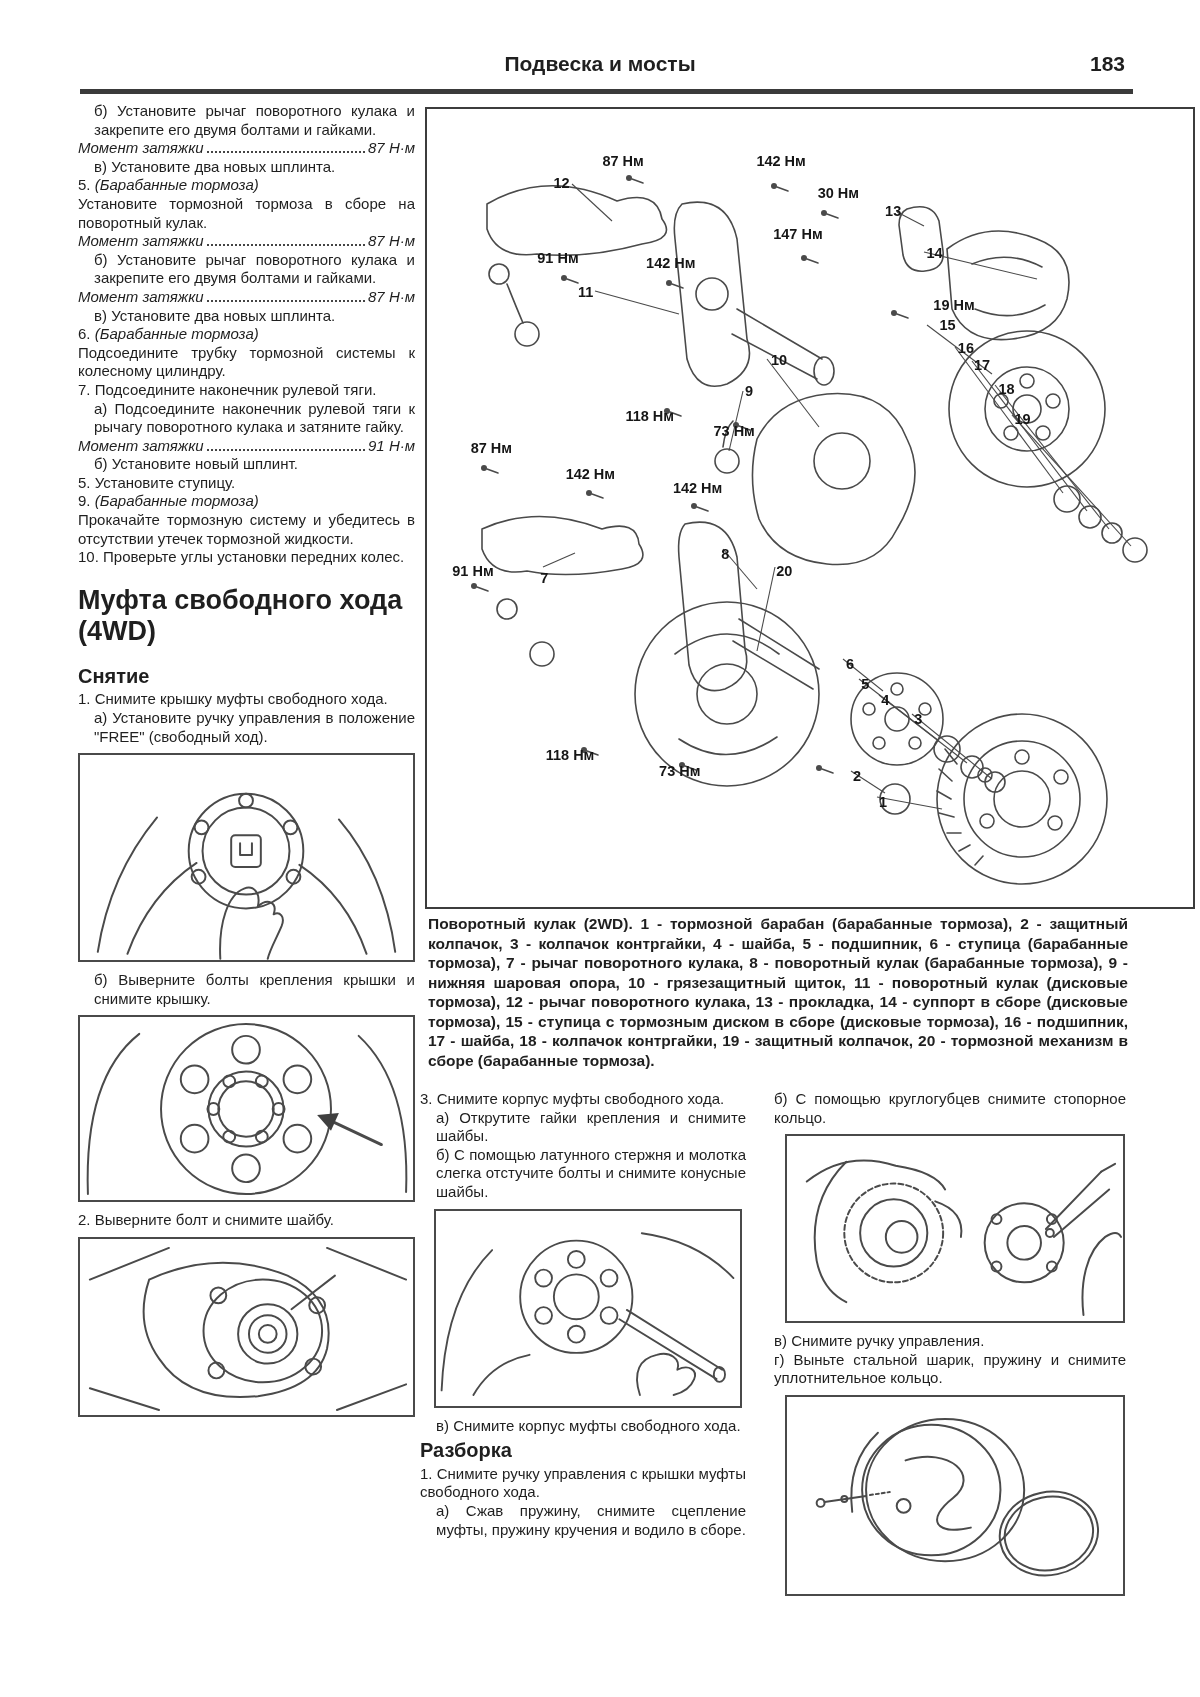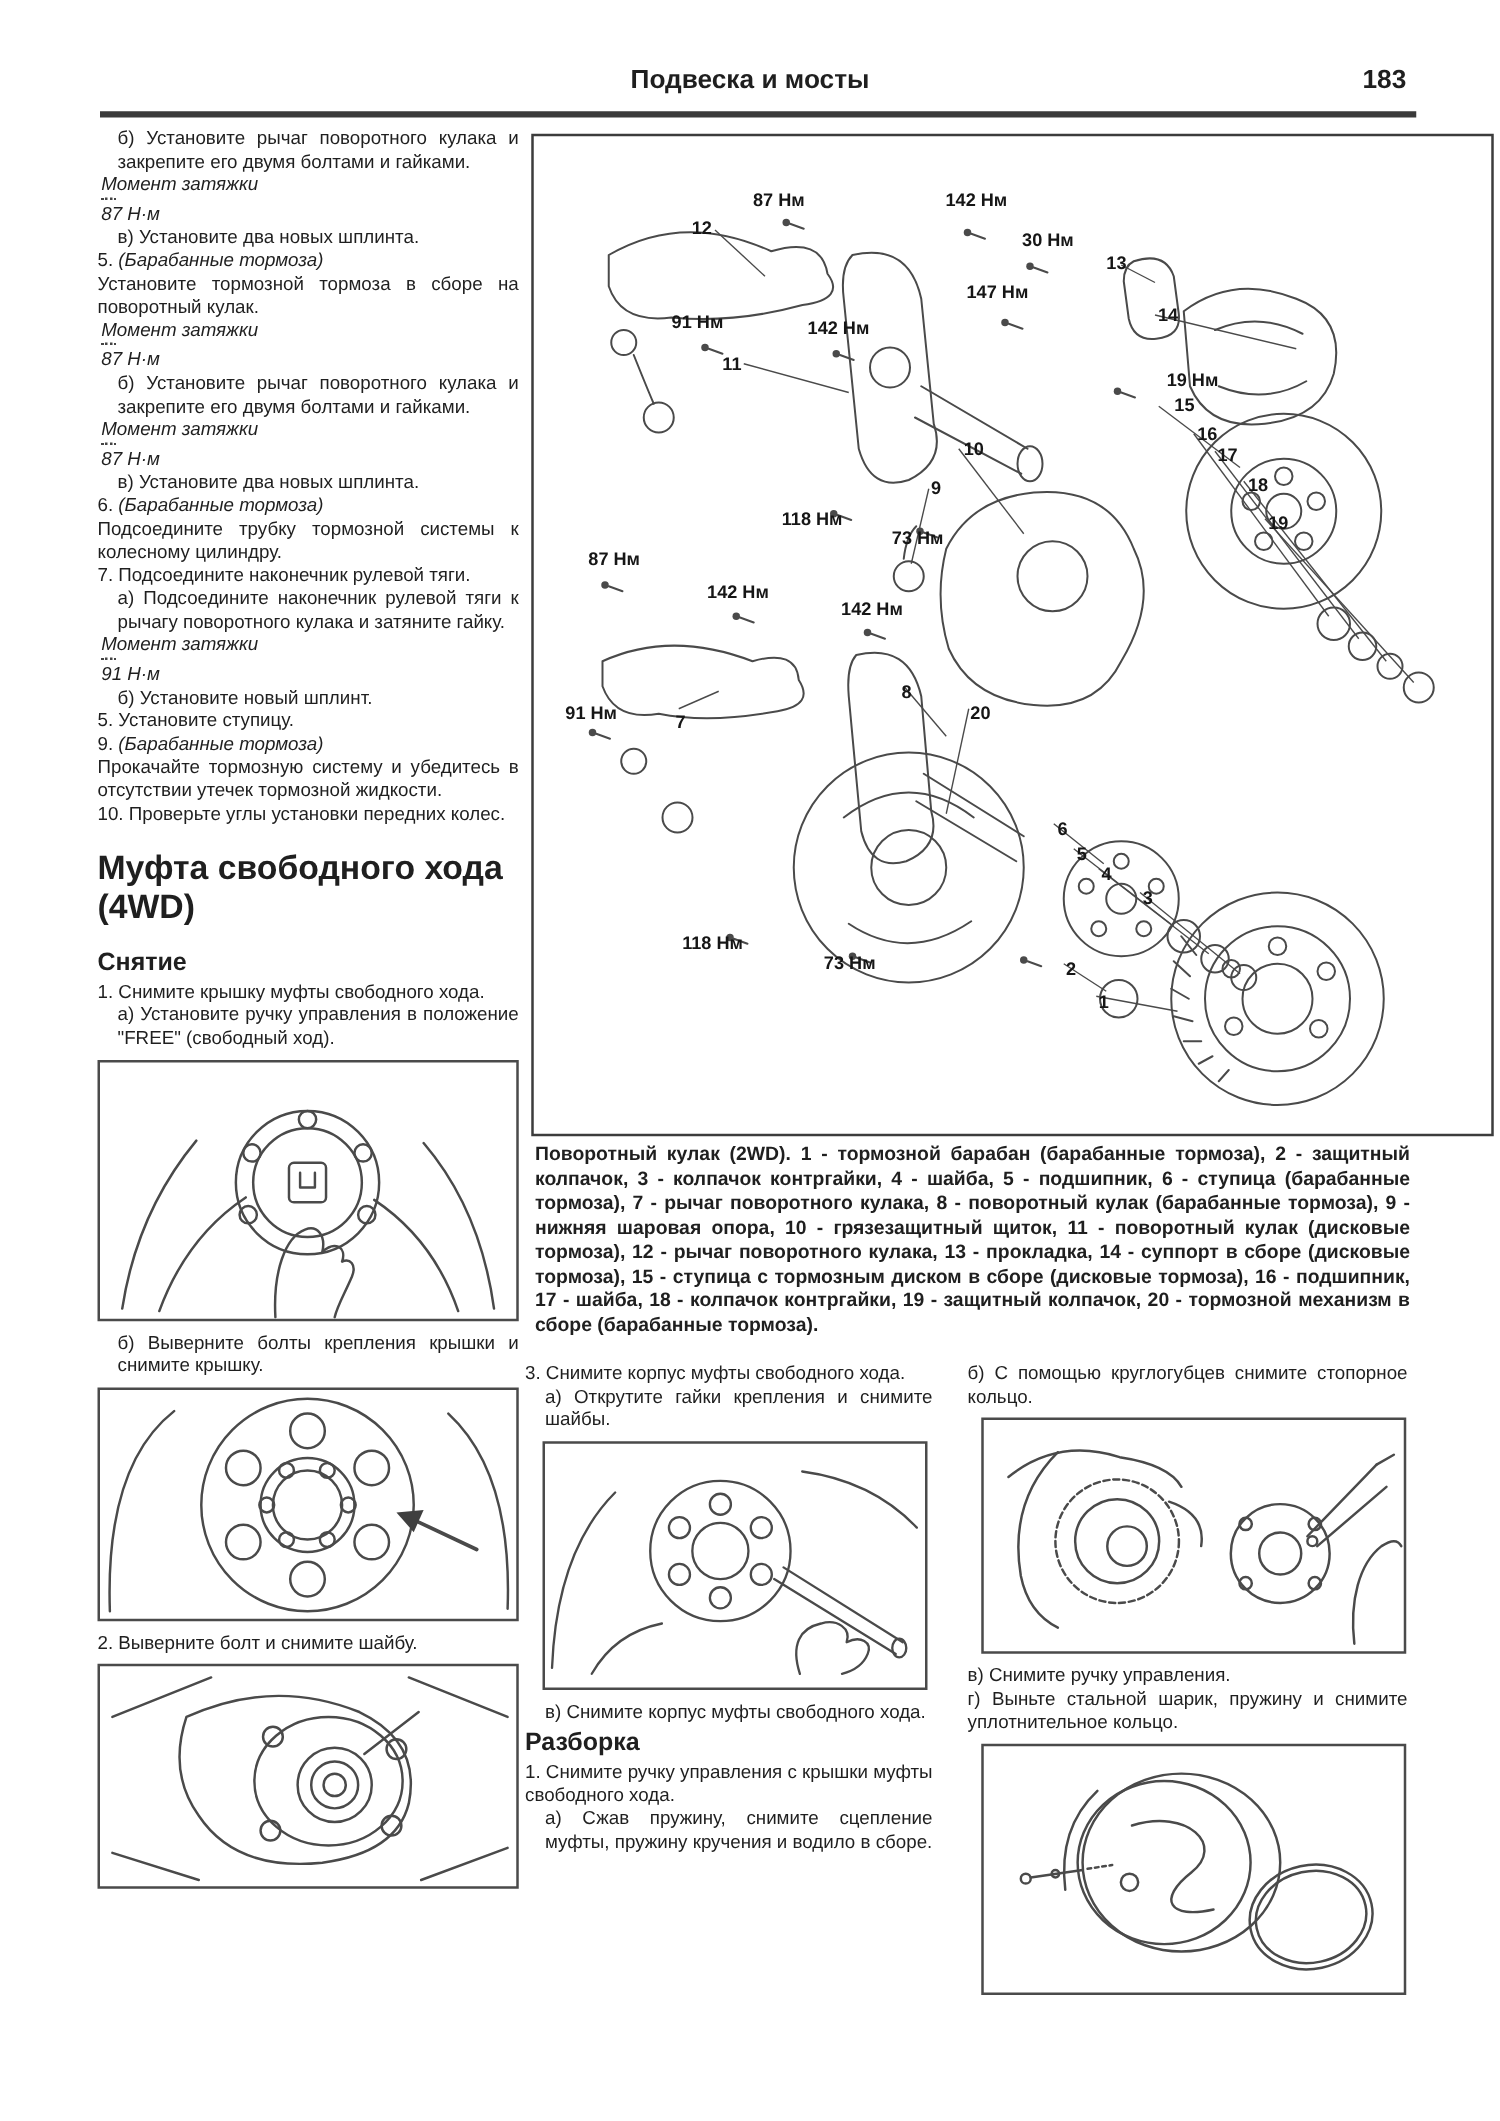--- a/index.html
+++ b/index.html
@@ -10,21 +10,21 @@
   .hdr-num{position:absolute;top:52px;right:75px;font-size:21px;font-weight:bold;}
   .hdr-rule{position:absolute;left:80px;top:89px;width:1053px;height:5px;background:#3a3a3a;}
   
   .col{position:absolute;font-size:15px;line-height:18.6px;text-align:justify;}
   #left-col{left:78px;top:102px;width:337px;}
   #mid-col{left:420px;top:1090px;width:326px;}
   #right-col{left:758px;top:1090px;width:368px;}
   .t{margin:0;}
   .t.sub{padding-left:16px;}
   .t em{font-style:italic;}
-  .t.torque{display:flex;align-items:baseline;font-style:italic;flex-direction:column;}
+  .t.torque{display:flex;align-items:baseline;font-style:italic;}
   .t.torque .tl{white-space:nowrap;}
   .t.torque .tv{white-space:nowrap;}
   .t.torque .dots{flex:1;border-bottom:2px dotted #444;margin:0 3px 3px 3px;min-width:12px;}
   .t.h1{font-size:27px;font-weight:bold;line-height:31px;margin:18px 0 20px;text-align:left;}
   .t.h2{font-size:20px;font-weight:bold;margin:6px 0 5px;text-align:left;}
   
   .fig{border:2px solid #4a4a4a;margin:7px 0 9px;background:#fff;box-sizing:border-box;}
   .fig svg{display:block;width:100%;height:100%;}
   .sketch{stroke:#4a4a4a;stroke-width:2;fill:none;stroke-linecap:round;stroke-linejoin:round;}
   .sketch .fill{fill:#3f3f3f;stroke:none;}
@@ -310,20 +310,21 @@
         <span class="callout" style="left: 55.6%; top: 82.6%;">2</span>
         <span class="callout" style="left: 59%; top: 85.8%;">1</span>
       </div>
   </div>
 
   <div id="caption">Поворотный кулак (2WD). 1 - тормозной барабан (барабанные тормоза), 2 - защитный колпачок, 3 - колпачок контргайки, 4 - шайба, 5 - подшипник, 6 - ступица (барабанные тормоза), 7 - рычаг поворотного кулака, 8 - поворотный кулак (барабанные тормоза), 9 - нижняя шаровая опора, 10 - грязезащитный щиток, 11 - поворотный кулак (дисковые тормоза), 12 - рычаг поворотного кулака, 13 - прокладка, 14 - суппорт в сборе (дисковые тормоза), 15 - ступица с тормозным диском в сборе (дисковые тормоза), 16 - подшипник, 17 - шайба, 18 - колпачок контргайки, 19 - защитный колпачок, 20 - тормозной механизм в сборе (барабанные тормоза).</div>
 
   <div class="col" id="mid-col">
       <p class="t p">3. Снимите корпус муфты свободного хода.</p>
       <p class="t sub">а) Открутите гайки крепления и снимите шайбы.</p>
+      <p class="t sub">б) С помощью латунного стержня и молотка слегка отстучите болты и снимите конусные шайбы.</p>
       <div class="fig" style="height:199px;margin-left:14px;width:308px;">
     <svg viewBox="0 0 325 185" class="sketch">
       <path d="M6,180 Q10,80 60,30"></path>
       <path d="M318,60 Q280,20 220,12"></path>
       <path d="M40,185 Q60,150 100,142"></path>
       <circle cx="150" cy="80" r="60"></circle>
       <circle cx="150" cy="80" r="24"></circle>
       <circle cx="185" cy="100" r="9"></circle>
       <circle cx="150" cy="120" r="9"></circle>
       <circle cx="115" cy="100" r="9"></circle>

